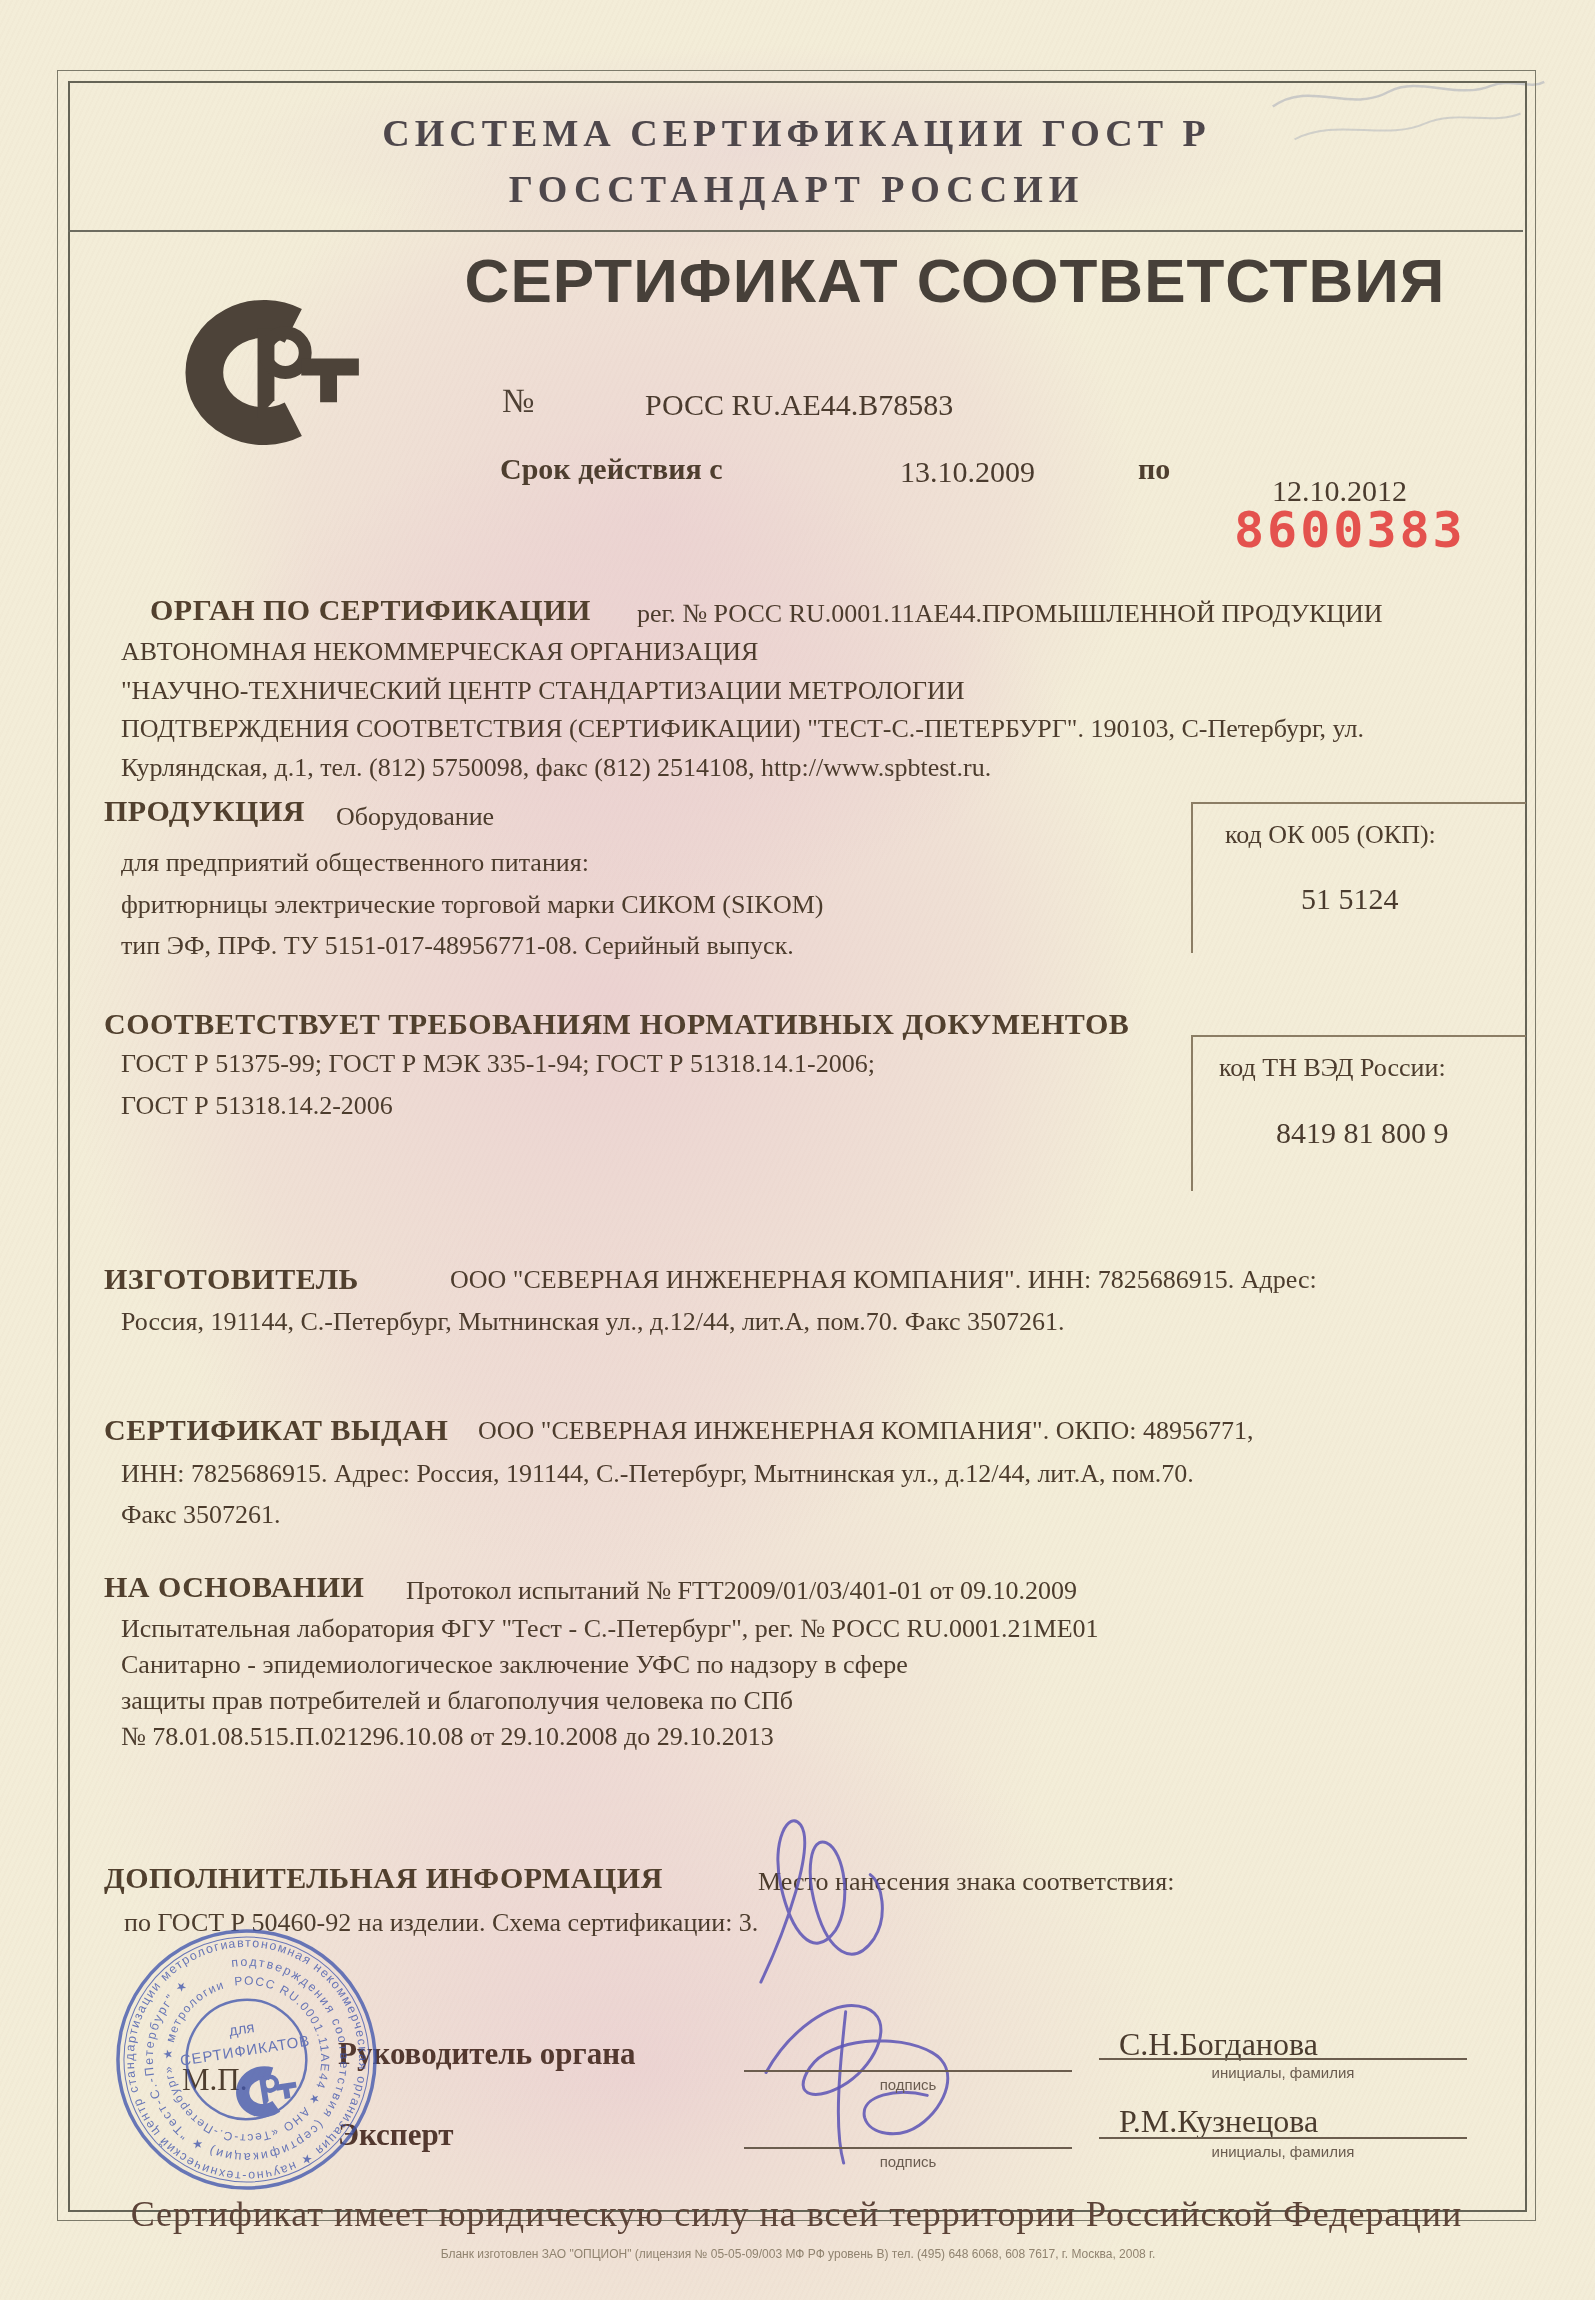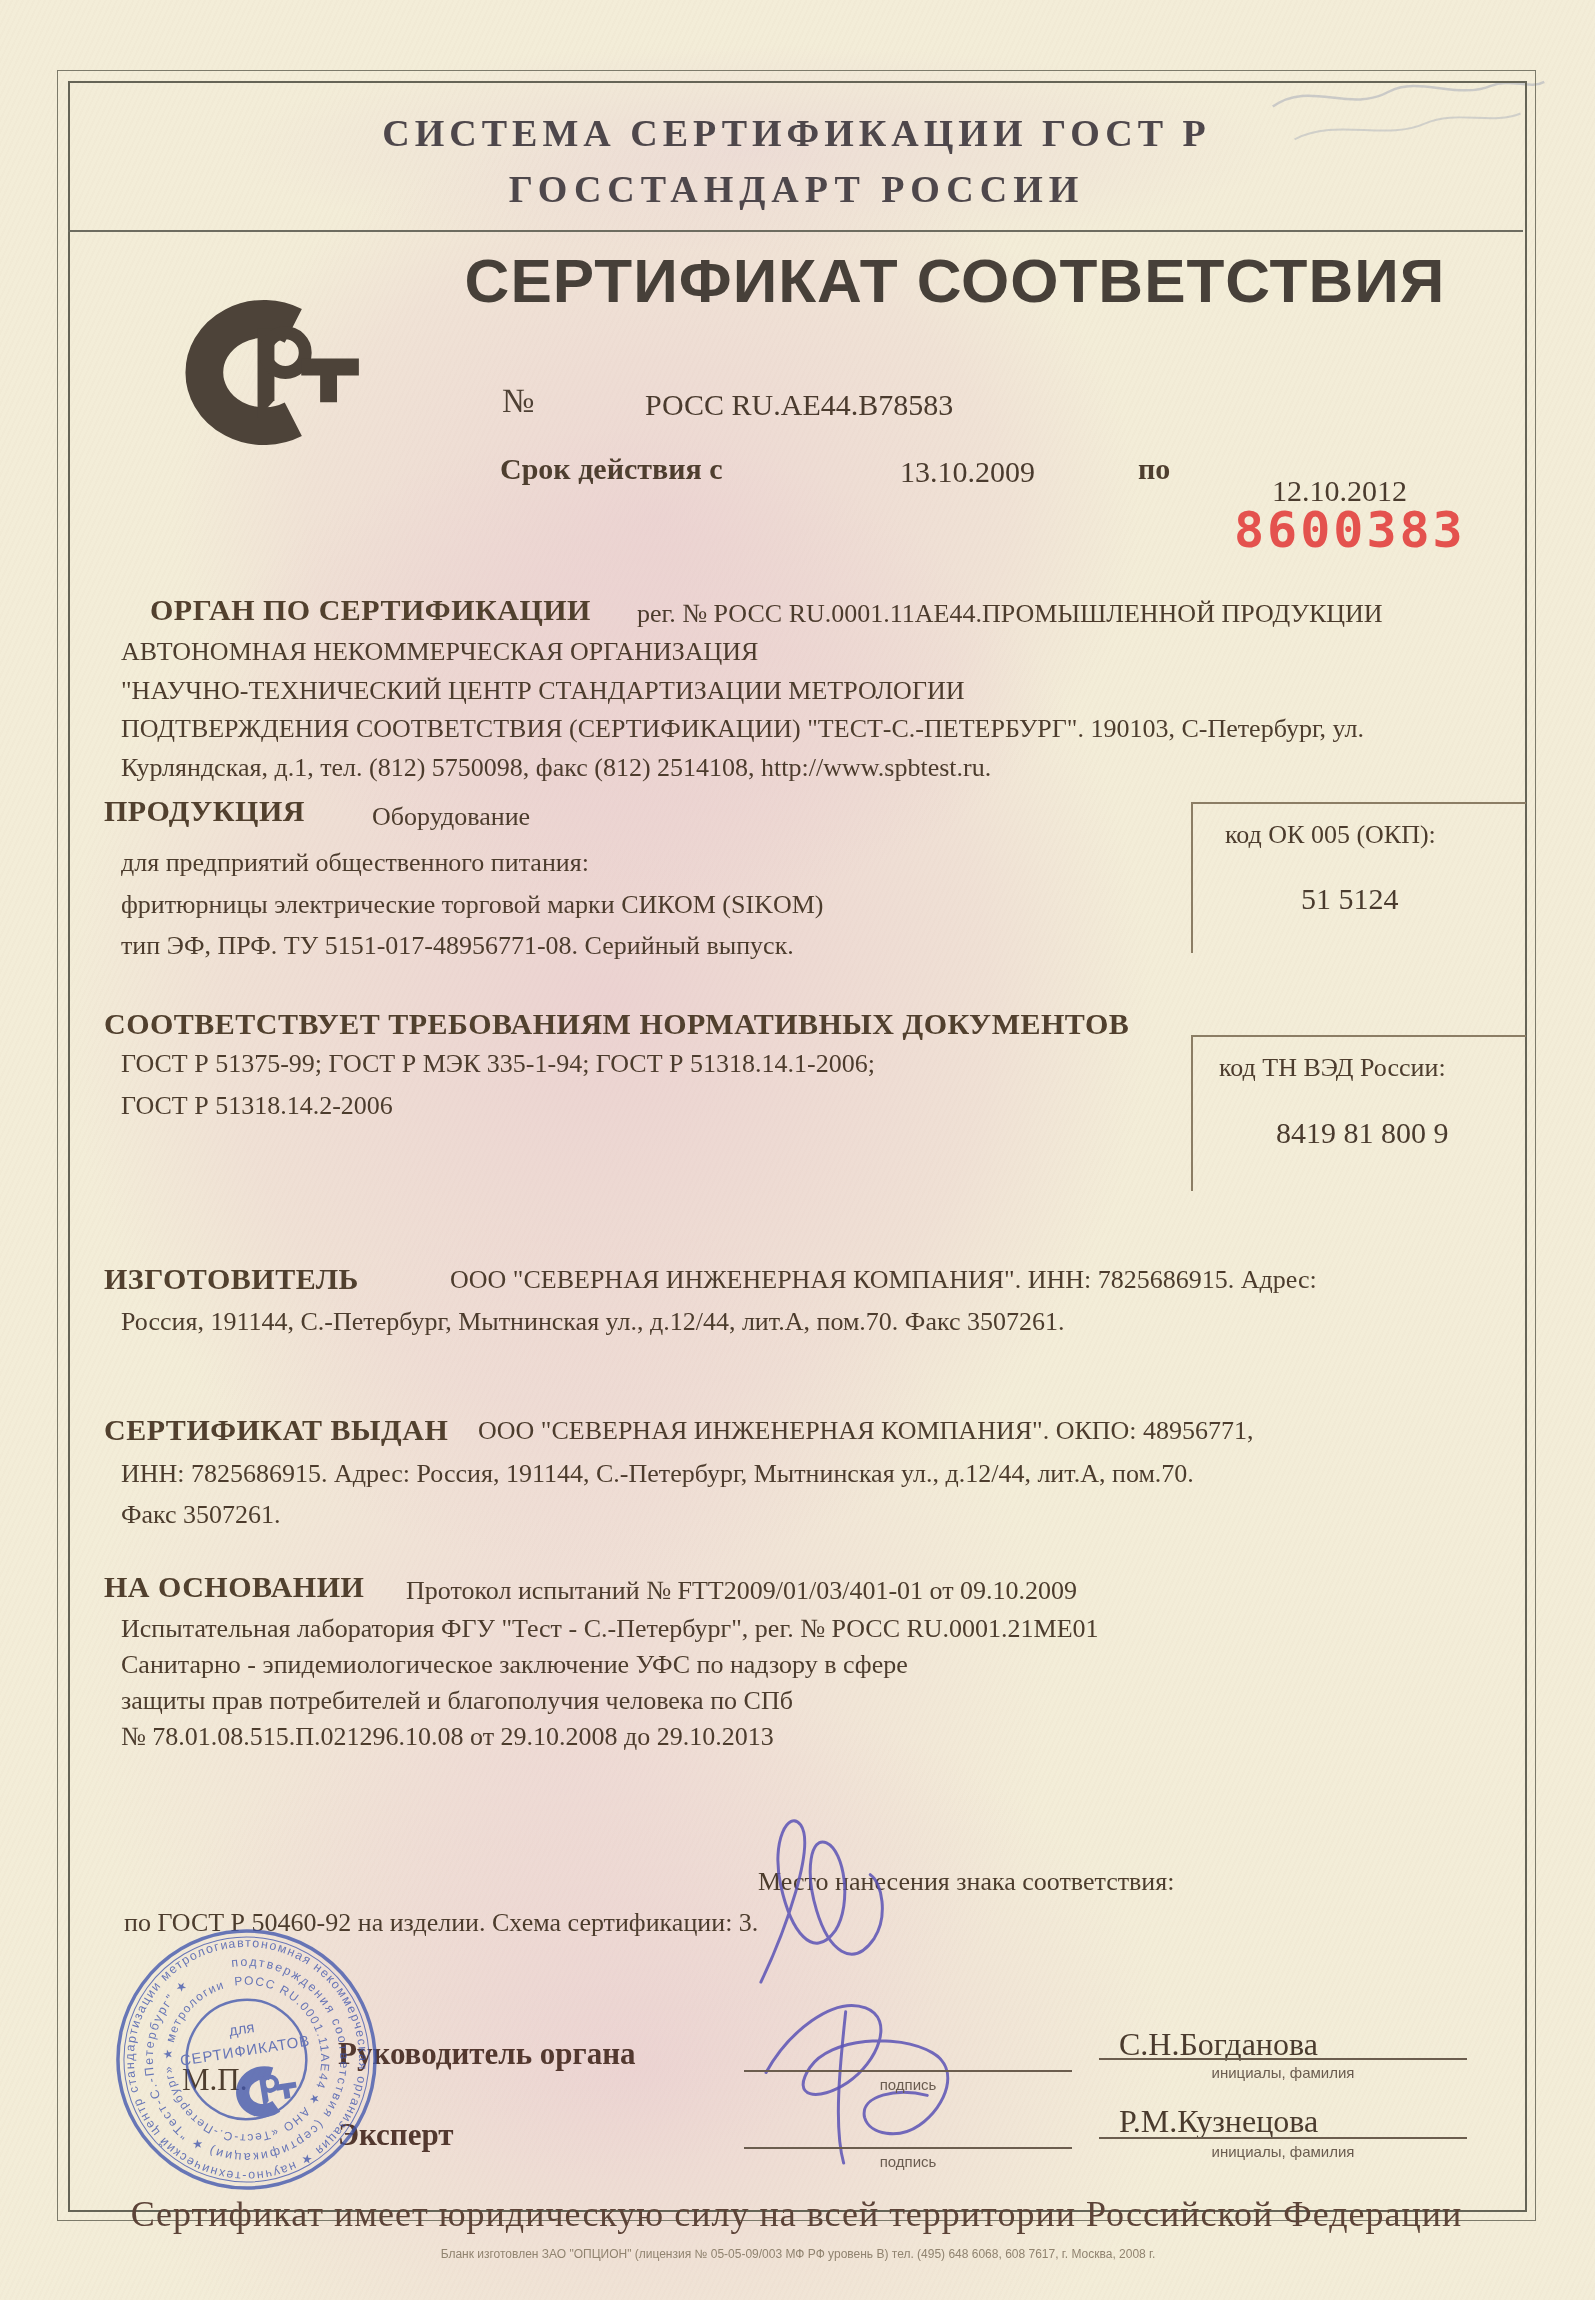--- a/index.html
+++ b/index.html
@@ -62,21 +62,21 @@
   <div class="t" style="left:1234px;top:501px;font-family:'DejaVu Sans Mono',monospace;font-size:50px;font-weight:bold;letter-spacing:3px;color:#e4524e;">8600383</div>
 
   <div class="t heading" style="left:104px;top:593px;margin-left:46px;">ОРГАН ПО СЕРТИФИКАЦИИ</div>
   <div class="t body" style="left:637px;top:599px;">рег. № РОСС RU.0001.11АЕ44.ПРОМЫШЛЕННОЙ ПРОДУКЦИИ</div>
   <div class="t body" style="left:121px;top:637px;">АВТОНОМНАЯ НЕКОММЕРЧЕСКАЯ ОРГАНИЗАЦИЯ</div>
   <div class="t body" style="left:121px;top:676px;">"НАУЧНО-ТЕХНИЧЕСКИЙ ЦЕНТР СТАНДАРТИЗАЦИИ МЕТРОЛОГИИ</div>
   <div class="t body" style="left:121px;top:714px;text-align:center;">ПОДТВЕРЖДЕНИЯ СООТВЕТСТВИЯ (СЕРТИФИКАЦИИ) "ТЕСТ-С.-ПЕТЕРБУРГ". 190103, С-Петербург, ул.</div>
   <div class="t body" style="left:121px;top:753px;">Курляндская, д.1, тел. (812) 5750098, факс (812) 2514108, http://www.spbtest.ru.</div>
 
   <div class="t heading" style="left:104px;top:794px;">ПРОДУКЦИЯ</div>
-  <div class="t body" style="left:336px;top:802px;margin-left:36px;">Оборудование</div>
+  <div class="t body" style="left:336px;top:802px;">Оборудование</div>
   <div class="t body" style="left:121px;top:848px;">для предприятий общественного питания:</div>
   <div class="t body" style="left:121px;top:890px;">фритюрницы электрические торговой марки СИКОМ (SIKOM)</div>
   <div class="t body" style="left:121px;top:931px;">тип ЭФ, ПРФ. ТУ 5151-017-48956771-08. Серийный выпуск.</div>
 
   <div class="code-box" style="left:1191px;top:802px;width:333px;height:149px;"></div>
   <div class="t body" style="left:1219px;top:820px;margin-left:6px;">код ОК 005 (ОКП):</div>
   <div class="t" style="left:1301px;top:882px;font-size:30px;">51 5124</div>
 
   <div class="t heading" style="left:104px;top:1007px;">СООТВЕТСТВУЕТ ТРЕБОВАНИЯМ НОРМАТИВНЫХ ДОКУМЕНТОВ</div>
   <div class="t body" style="left:121px;top:1049px;">ГОСТ Р 51375-99; ГОСТ Р МЭК 335-1-94; ГОСТ Р 51318.14.1-2006;</div>
@@ -95,20 +95,21 @@
   <div class="t body" style="left:121px;top:1459px;">ИНН: 7825686915. Адрес: Россия, 191144, С.-Петербург, Мытнинская ул., д.12/44, лит.А, пом.70.</div>
   <div class="t body" style="left:121px;top:1500px;">Факс 3507261.</div>
 
   <div class="t heading" style="left:104px;top:1570px;">НА ОСНОВАНИИ</div>
   <div class="t body" style="left:406px;top:1576px;">Протокол испытаний № FTT2009/01/03/401-01 от 09.10.2009</div>
   <div class="t body" style="left:121px;top:1614px;">Испытательная лаборатория ФГУ "Тест - С.-Петербург", рег. № РОСС RU.0001.21МЕ01</div>
   <div class="t body" style="left:121px;top:1650px;">Санитарно - эпидемиологическое заключение УФС по надзору в сфере</div>
   <div class="t body" style="left:121px;top:1686px;">защиты прав потребителей и благополучия человека по СПб</div>
   <div class="t body" style="left:121px;top:1722px;">№ 78.01.08.515.П.021296.10.08 от 29.10.2008 до 29.10.2013</div>
 
+  <div class="t heading" style="left:104px;top:1861px;">ДОПОЛНИТЕЛЬНАЯ ИНФОРМАЦИЯ</div>
   <div class="t body" style="left:758px;top:1867px;">Место нанесения знака соответствия:</div>
   <div class="t body" style="left:124px;top:1908px;">по ГОСТ Р 50460-92 на изделии. Схема сертификации: 3.</div>
 
   <svg class="abs" style="left:741px;top:1811px;" width="179" height="179" viewBox="0 0 180 180">
     <path d="M 20 172 C 45 120 75 35 60 14 C 48 -2 30 30 40 75 C 50 120 72 152 95 120 C 112 93 104 40 86 32 C 70 25 64 60 76 100 C 88 140 112 160 134 128 C 148 106 142 72 130 64" fill="none" stroke="#5a52b5" stroke-width="3" stroke-linecap="round" opacity="0.85"></path>
   </svg>
 
   <svg class="abs" style="left:748px;top:1978px;" width="259" height="199" viewBox="0 0 260 200">
     <path d="M 18 95 C 40 55 85 18 118 30 C 148 41 130 85 100 105 C 70 125 42 120 62 90 C 82 60 150 55 185 75 C 213 91 200 128 172 148 C 152 162 122 158 117 140 C 112 118 150 110 180 118" fill="none" stroke="#5a52b5" stroke-width="3" stroke-linecap="round" opacity="0.85"></path>
     <path d="M 98 34 C 92 90 86 150 96 186" fill="none" stroke="#5a52b5" stroke-width="3" stroke-linecap="round" opacity="0.85"></path>

